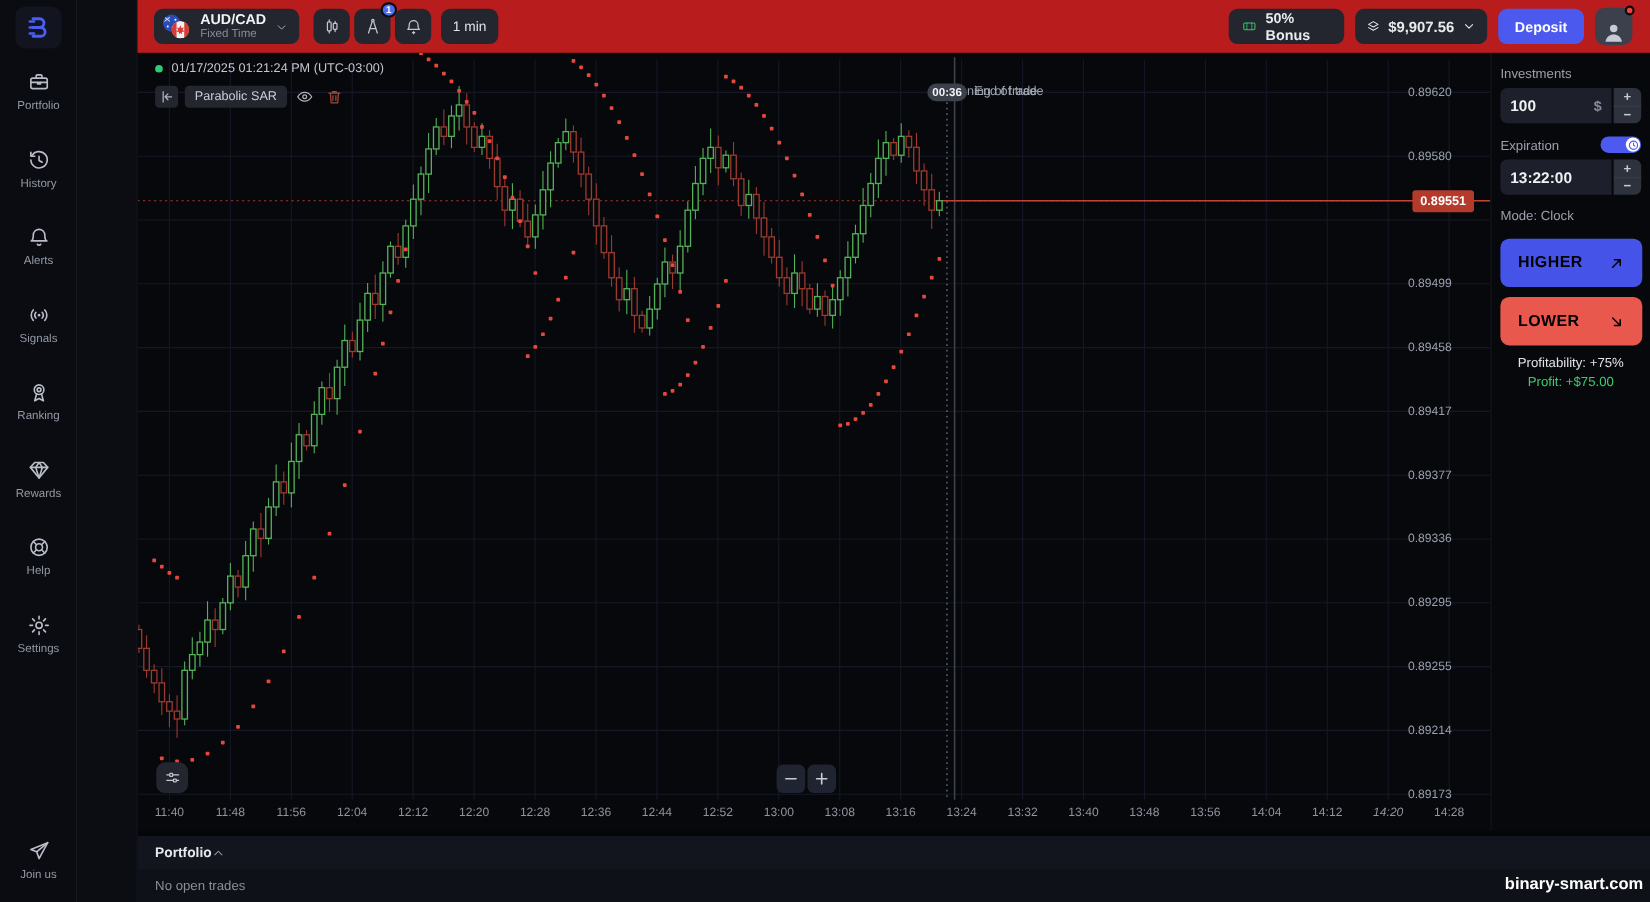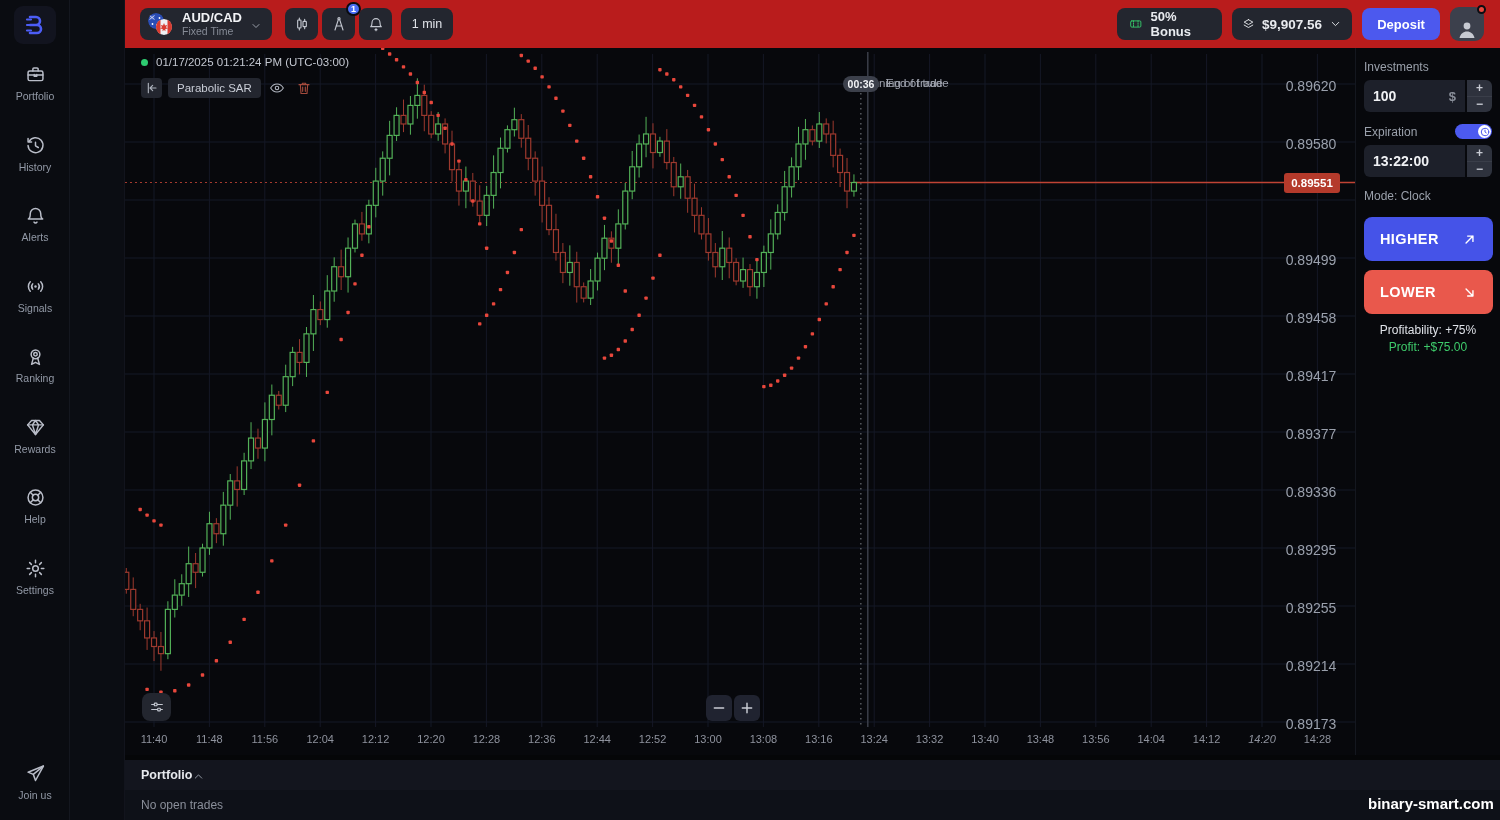--- a/index.html
+++ b/index.html
@@ -50,21 +50,21 @@
   #deposit-btn { left:1237px; width:78px; background:#4c59ee; justify-content:center; font-size:13px; font-weight:bold; color:#fff; }
   #avatar { left:1325px; top:7px; width:34px; height:34px; background:#3c404c; border-radius:9px; position:absolute;
     display:flex; align-items:flex-end; justify-content:center; overflow:visible; cursor:pointer; }
   #avatar svg { width:24px; height:24px; color:#c7cad2; }
   #avatar .dot { position:absolute; right:-2px; top:-2px; width:9px; height:9px; background:#e8483f;
     border-radius:50%; border:2px solid #0a0c11; }
 
   
   #chart-region { left:125px; top:48px; width:1230px; height:707px; background:#07080c; }
   #chart-svg { position:absolute; left:0; top:0; }
-  .price-lbl { position:absolute; width:62px; text-align:center; font-size:14px; color:#9aa0ac; }
+  .price-lbl { position:absolute; width:62px; text-align:left; font-size:11px; color:#9aa0ac; }
   .time-lbl { position:absolute; width:44px; text-align:center; font-size:11px; color:#8f939e; }
   #ts-row { position:absolute; left:16px; top:8px; display:flex; align-items:center; gap:8px;
     font-size:11.5px; color:#c3c7d0; }
   #ts-dot { width:7px; height:7px; border-radius:50%; background:#2ecc71; }
   #ind-row { position:absolute; left:16px; top:30px; display:flex; align-items:center; gap:6px; }
   .mini-btn { width:21px; height:20px; background:#23262f; border-radius:4px; color:#aeb3bd;
     display:flex; align-items:center; justify-content:center; cursor:pointer; }
   .mini-btn svg { width:13px; height:13px; }
   #ind-pill { height:20px; background:#23262f; border-radius:4px; padding:0 9px; display:flex;
     align-items:center; font-size:11.5px; color:#c9cdd6; }
@@ -99,21 +99,21 @@
   .stepper div { flex:1; display:flex; align-items:center; justify-content:center; color:#c7cad2;
     font-size:12px; cursor:pointer; line-height:1; }
   .stepper div:first-child { border-bottom:1px solid #3a3e49; }
   #exp-head { display:flex; align-items:center; justify-content:space-between; margin-bottom:6px; }
   #exp-toggle { width:37px; height:15px; background:#4c5af0; border-radius:8px; position:relative; cursor:pointer; }
   #exp-toggle .knob { position:absolute; right:1px; top:1px; width:13px; height:13px; background:#fff;
     border-radius:50%; display:flex; align-items:center; justify-content:center; color:#4c5af0; }
   #exp-toggle .knob svg { width:10px; height:10px; }
   #mode-line { font-size:12px; color:#9aa0ab; margin:2px 0 14px 0; }
   .trade-btn { width:129px; height:44px; border-radius:8px; display:flex; align-items:center;
-    padding:0 16px; color:#ffffff; font-size:14.5px; font-weight:bold; letter-spacing:.4px; cursor:pointer; margin-bottom:9px; }
+    padding:0 16px; color:#000000; font-size:14.5px; font-weight:bold; letter-spacing:.4px; cursor:pointer; margin-bottom:9px; }
   .trade-btn svg { width:15px; height:15px; margin-left:auto; }
   #higher-btn { background:#4553e8; }
   #lower-btn { background:#e9584c; }
   #profitability { text-align:center; font-size:12px; color:#dfe2e8; margin-top:8px; }
   #profit { text-align:center; font-size:12px; color:#3ecb6b; margin-top:3px; }
 
   
   #portfolio-bar { left:125px; top:760px; width:1375px; height:30px; background:#13151e;
     display:flex; align-items:center; padding:0 16px; }
   #portfolio-bar .title { font-size:12.5px; font-weight:bold; color:#e7e9ee; }

